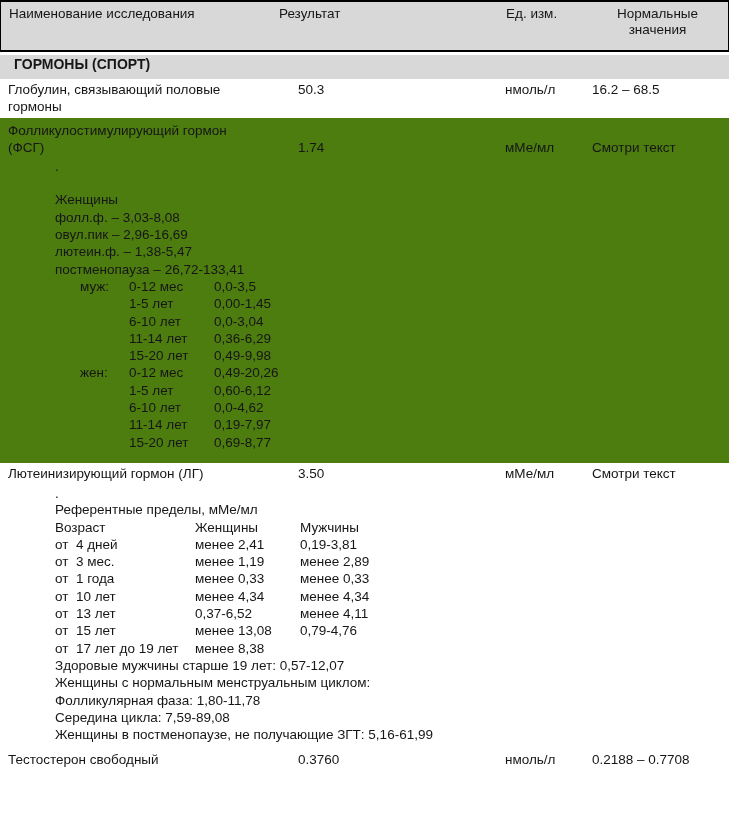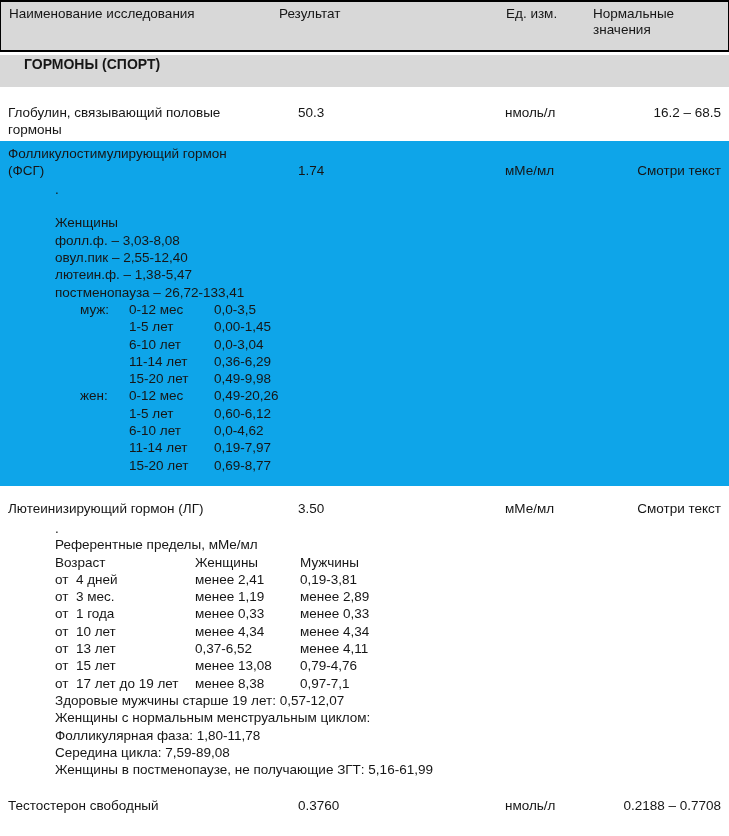--- a/index.html
+++ b/index.html
@@ -4,41 +4,41 @@
 <style>
   *{box-sizing:border-box;margin:0;padding:0}
   html,body{margin:0;background:#ffffff}
   .page{position:relative;width:729px;height:836px;overflow:hidden;background:#ffffff;
         font-family:"Liberation Sans",sans-serif;font-size:13.5px;line-height:17.3px;color:#161616}
   
   .thead{display:grid;grid-template-columns:278px 227px 87px 129px;background:#d8d8d8;
          border:1.5px solid #000;border-top-width:2px;border-bottom-width:2.5px;
          height:52px;padding-top:4px;font-weight:normal;line-height:16.2px}
   .thead .hname{padding-left:8px}
-  .thead .hnormal{}
+  .thead .hnormal{text-align:center}
   
-  .band{margin-top:3px;height:32px;line-height:19px;background:#d8d8d8;
-        font-weight:bold;font-size:14px;padding-left:24px}
+  .band{margin-top:3px;height:24px;line-height:19px;background:#d8d8d8;
+        font-weight:bold;font-size:14px;padding-left:14px}
   
   .row{display:grid;grid-template-columns:298px 207px 87px 129px}
   .row .name{padding-left:8px}
-  .row .normal{text-align:right}
+  .row .normal{text-align:left}
   .row.pad1 .result,.row.pad1 .units,.row.pad1 .normal{padding-top:17.3px}
-  .m-top-row1{margin-top:17px}
+  .m-top-row1{margin-top:2px}
   
-  .block{background:#0ea5e9;margin-top:2px;padding:4px 0 12px}
+  .block{background:#4d7c0f;margin-top:2px;padding:4px 0 12px}
   .detail .line{margin-left:55px}
   .detail .dot{margin-top:4px;line-height:14px}
   .blank{height:17.3px}
   .age-grid{display:grid;grid-template-columns:49px 85px 1fr;margin-left:80px}
   .ref-grid{display:grid;grid-template-columns:140px 105px 1fr;margin-left:55px}
   .pre{white-space:pre}
-  .lh-section{margin-top:14px}
+  .lh-section{margin-top:2px}
   .lh-section .dot{margin-top:5px;line-height:14px}
-  .row-testo{margin-top:19px}
+  .row-testo{margin-top:8px}
 </style>
 </head>
 <body>
 
 <div class="page">
 
   <div class="thead">
     <div class="hname">Наименование исследования</div>
     <div class="hres">Результат</div>
     <div class="hunits">Ед. изм.</div>
@@ -68,21 +68,21 @@
       </div>
       <div class="result">1.74</div>
       <div class="units">мМе/мл</div>
       <div class="normal">Смотри текст</div>
     </div>
     <div class="detail">
       <div class="line dot">.</div>
       <div class="blank"></div>
       <div class="line">Женщины</div>
       <div class="line">фолл.ф. – 3,03-8,08</div>
-      <div class="line">овул.пик – 2,55-12,40</div>
+      <div class="line">овул.пик – 2,96-16,69</div>
       <div class="line">лютеин.ф. – 1,38-5,47</div>
       <div class="line">постменопауза – 26,72-133,41</div>
       <div class="age-grid">
         <div class="pre">муж:</div>
         <div class="pre">0-12 мес</div>
         <div class="pre">0,0-3,5</div>
         <div class="pre"></div>
         <div class="pre">1-5 лет</div>
         <div class="pre">0,00-1,45</div>
         <div class="pre"></div>
@@ -140,21 +140,20 @@
         <div class="pre">менее 4,34</div>
         <div class="pre">менее 4,34</div>
         <div class="pre">от  13 лет</div>
         <div class="pre">0,37-6,52</div>
         <div class="pre">менее 4,11</div>
         <div class="pre">от  15 лет</div>
         <div class="pre">менее 13,08</div>
         <div class="pre">0,79-4,76</div>
         <div class="pre">от  17 лет до 19 лет</div>
         <div class="pre">менее 8,38</div>
-        <div class="pre">0,97-7,1</div>
       </div>
       <div class="line">Здоровые мужчины старше 19 лет: 0,57-12,07</div>
       <div class="line">Женщины с нормальным менструальным циклом:</div>
       <div class="line">Фолликулярная фаза: 1,80-11,78</div>
       <div class="line">Середина цикла: 7,59-89,08</div>
       <div class="line">Женщины в постменопаузе, не получающие ЗГТ: 5,16-61,99</div>
     </div>
   </div>
 
   <div class="row row-testo">

